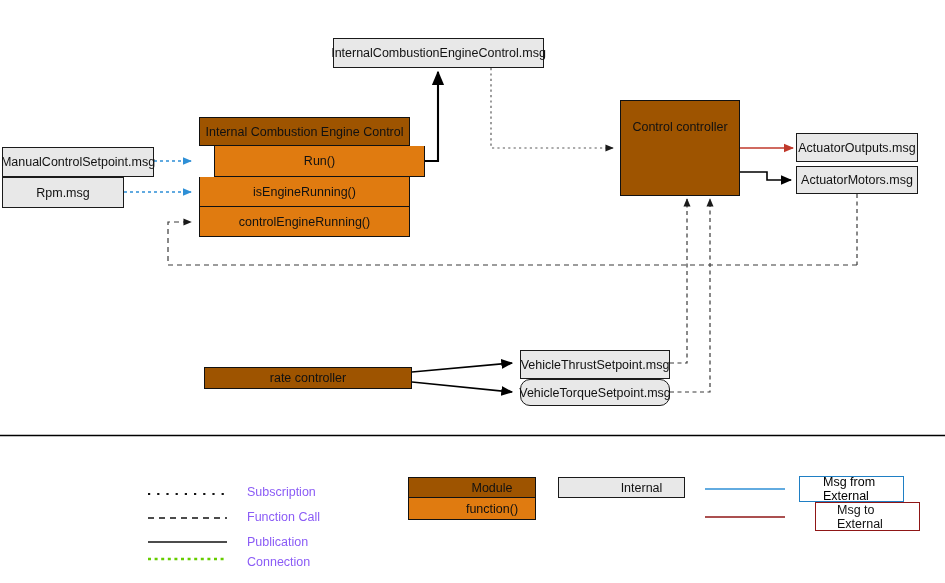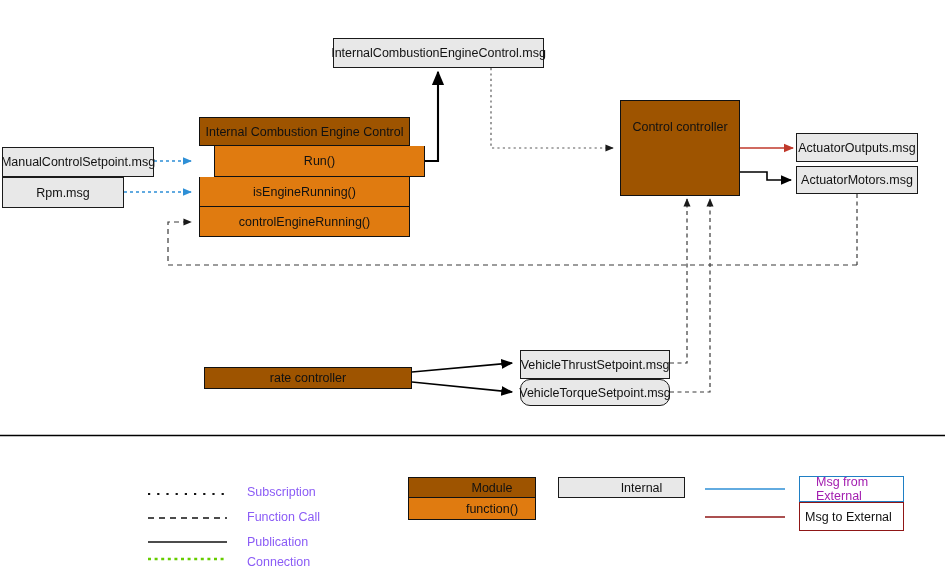--- a/index.html
+++ b/index.html
@@ -12,22 +12,22 @@
        justify-content:center;text-align:center;}
   .msg{background:#e8e8e8;border:1.4px solid #1a1a1a;font-size:12.5px;color:#111;}
   .mod-head{background:#9e5400;border:1.4px solid #111;border-bottom:1.2px solid #111;
             font-size:12.5px;color:#111;}
   .mod-fn{background:#e07b10;border:1.4px solid #111;border-top:none;font-size:12.5px;color:#111;}
   .mod-solid{background:#9e5400;border:1.4px solid #111;font-size:12.5px;color:#111;}
 
   .legend-label{position:absolute;font-size:12.5px;color:#8b5cf6;}
   .legend-box{position:absolute;box-sizing:border-box;display:flex;align-items:center;
               justify-content:center;font-size:12.5px;padding-left:40px;}
-  .ext-from{background:#ffffff;border:1.3px solid #1f7fc4;color:#a21caf;justify-content:center;padding-left:16px;}
-  .ext-to{background:#ffffff;border:1.3px solid #8f1616;color:#111;justify-content:flex-start;padding-left:5px;}
+  .ext-from{background:#ffffff;border:1.3px solid #1f7fc4;color:#000000;justify-content:center;padding-left:23px;}
+  .ext-to{background:#ffffff;border:1.3px solid #8f1616;color:#111;justify-content:flex-start;padding-left:21px;margin-left:16px;}
 </style>
 </head>
 <body>
 
 <div class="canvas">
 
   <svg class="layer" viewBox="0 0 945 583">
     <defs>
       <marker id="arrBlack" viewBox="0 0 10 10" refX="9" refY="5" markerWidth="7" markerHeight="7" orient="auto-start-reverse">
         <path d="M0,0.8 L10,5 L0,9.2 z" fill="#000000"></path>

